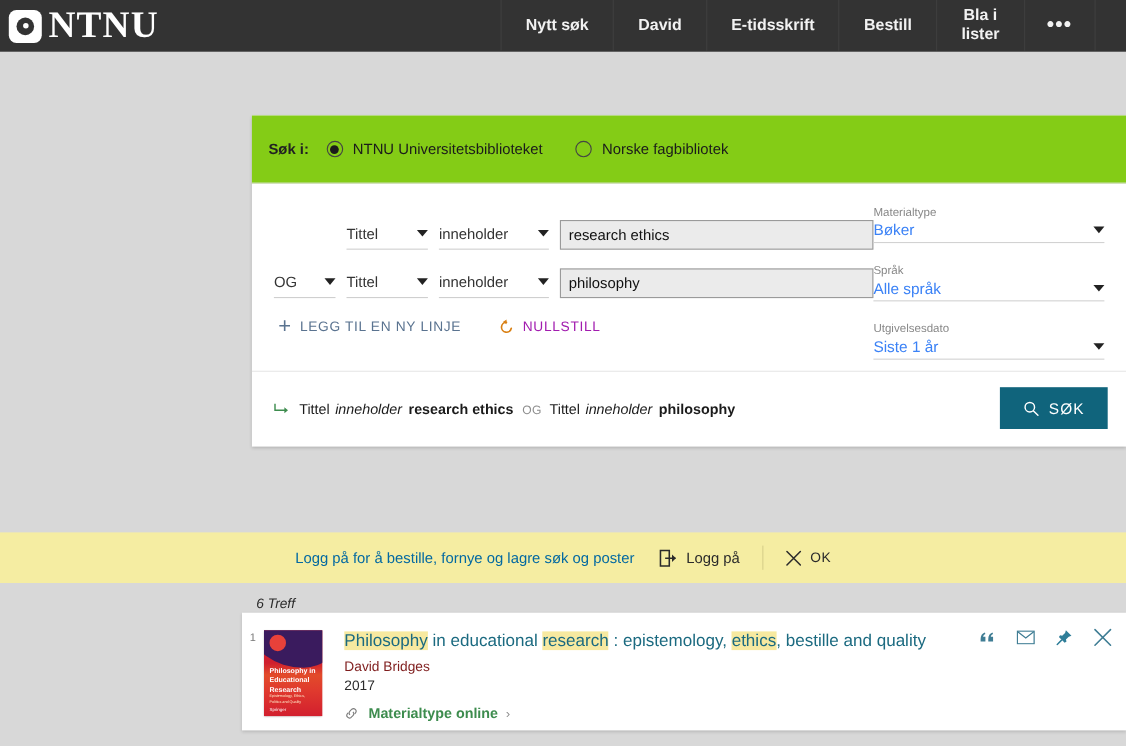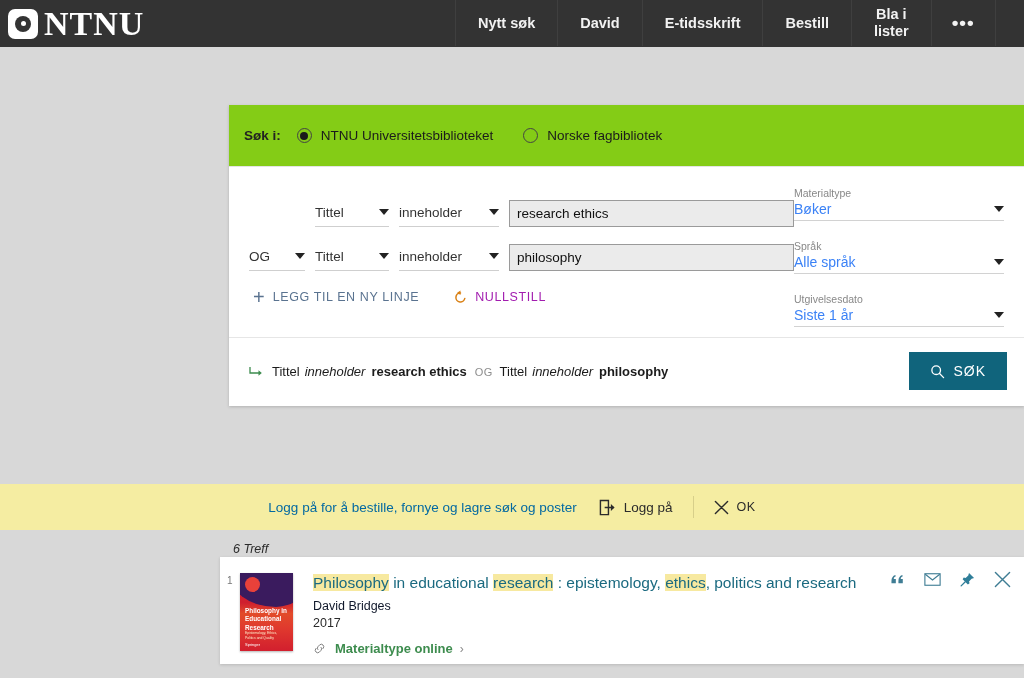--- a/index.html
+++ b/index.html
@@ -181,21 +181,21 @@
   .cover .cb {
     position: absolute; left: 5px; bottom: 4px; color: #fff; font-size: 4px;
   }
   .res-main { flex: 1; padding-right: 150px; }
   .res-type { font-size: 10px; font-weight: 700; color: #3b3b3b; letter-spacing: 1.2px; margin-bottom: 5px; }
   .res-title {
     font-size: 15.5px; color: #1b6a80; line-height: 1.3; cursor: pointer;
     margin-bottom: 6px; font-weight: 400;
   }
   .res-title .hl { background: #f7e9a0; }
-  .res-author { font-size: 12.5px; color: #0f172a; margin-bottom: 3px; }
+  .res-author { font-size: 12.5px; color: #7f1d1d; margin-bottom: 3px; }
   .res-year { font-size: 12.5px; color: #2b2b2b; margin-bottom: 11px; }
   .avail { display: flex; align-items: center; cursor: pointer; }
   .avail-lab { font-size: 13px; color: #3d8c4e; font-weight: 700; margin: 0 7px 0 9px; }
   .chev { color: #8d8d8d; font-size: 12px; }
 
   .res-icons { position: absolute; right: 13px; top: 14px; display: flex; align-items: center; }
   .ric { margin-left: 19px; cursor: pointer; color: #3f7d94; display: flex; align-items: center; }
 </style>
 </head>
 <body>
@@ -376,21 +376,21 @@
         <div class="cover">
           <div class="swirl"></div>
           <div class="dot"></div>
           <div class="ct">Philosophy in Educational Research</div>
           <div class="cs">Epistemology, Ethics, Politics and Quality</div>
           <div class="cb">Springer</div>
         </div>
 
         <div class="res-main">
           <div class="res-title">
-            <span class="hl">Philosophy</span><span> in educational </span><span class="hl">research</span><span> : epistemology, </span><span class="hl">ethics</span><span>, politics and research</span>
+            <span class="hl">Philosophy</span><span> in educational </span><span class="hl">research</span><span> : epistemology, </span><span class="hl">ethics</span><span>, bestille and quality</span>
           </div>
           <div class="res-author">David Bridges</div>
           <div class="res-year">2017</div>
           <div class="avail">
             <svg width="13" height="13" viewBox="0 0 16 16">
               <path d="M6.3 9.7 a3 3 0 0 1 0-4.2 l2.1-2.1 a3 3 0 0 1 4.2 4.2 l-1 1" fill="none" stroke="#7b7b7b" stroke-width="1.2"></path>
               <path d="M9.7 6.3 a3 3 0 0 1 0 4.2 l-2.1 2.1 a3 3 0 0 1-4.2-4.2 l1-1" fill="none" stroke="#7b7b7b" stroke-width="1.2"></path>
             </svg>
             <span class="avail-lab">Materialtype online</span>
             <span class="chev">›</span>

